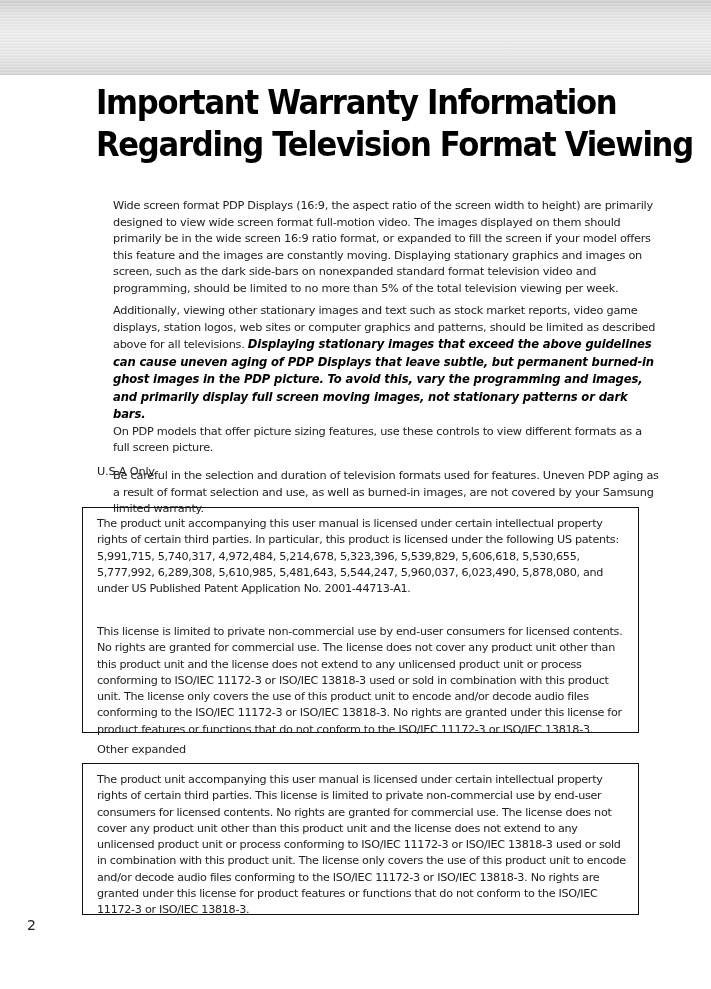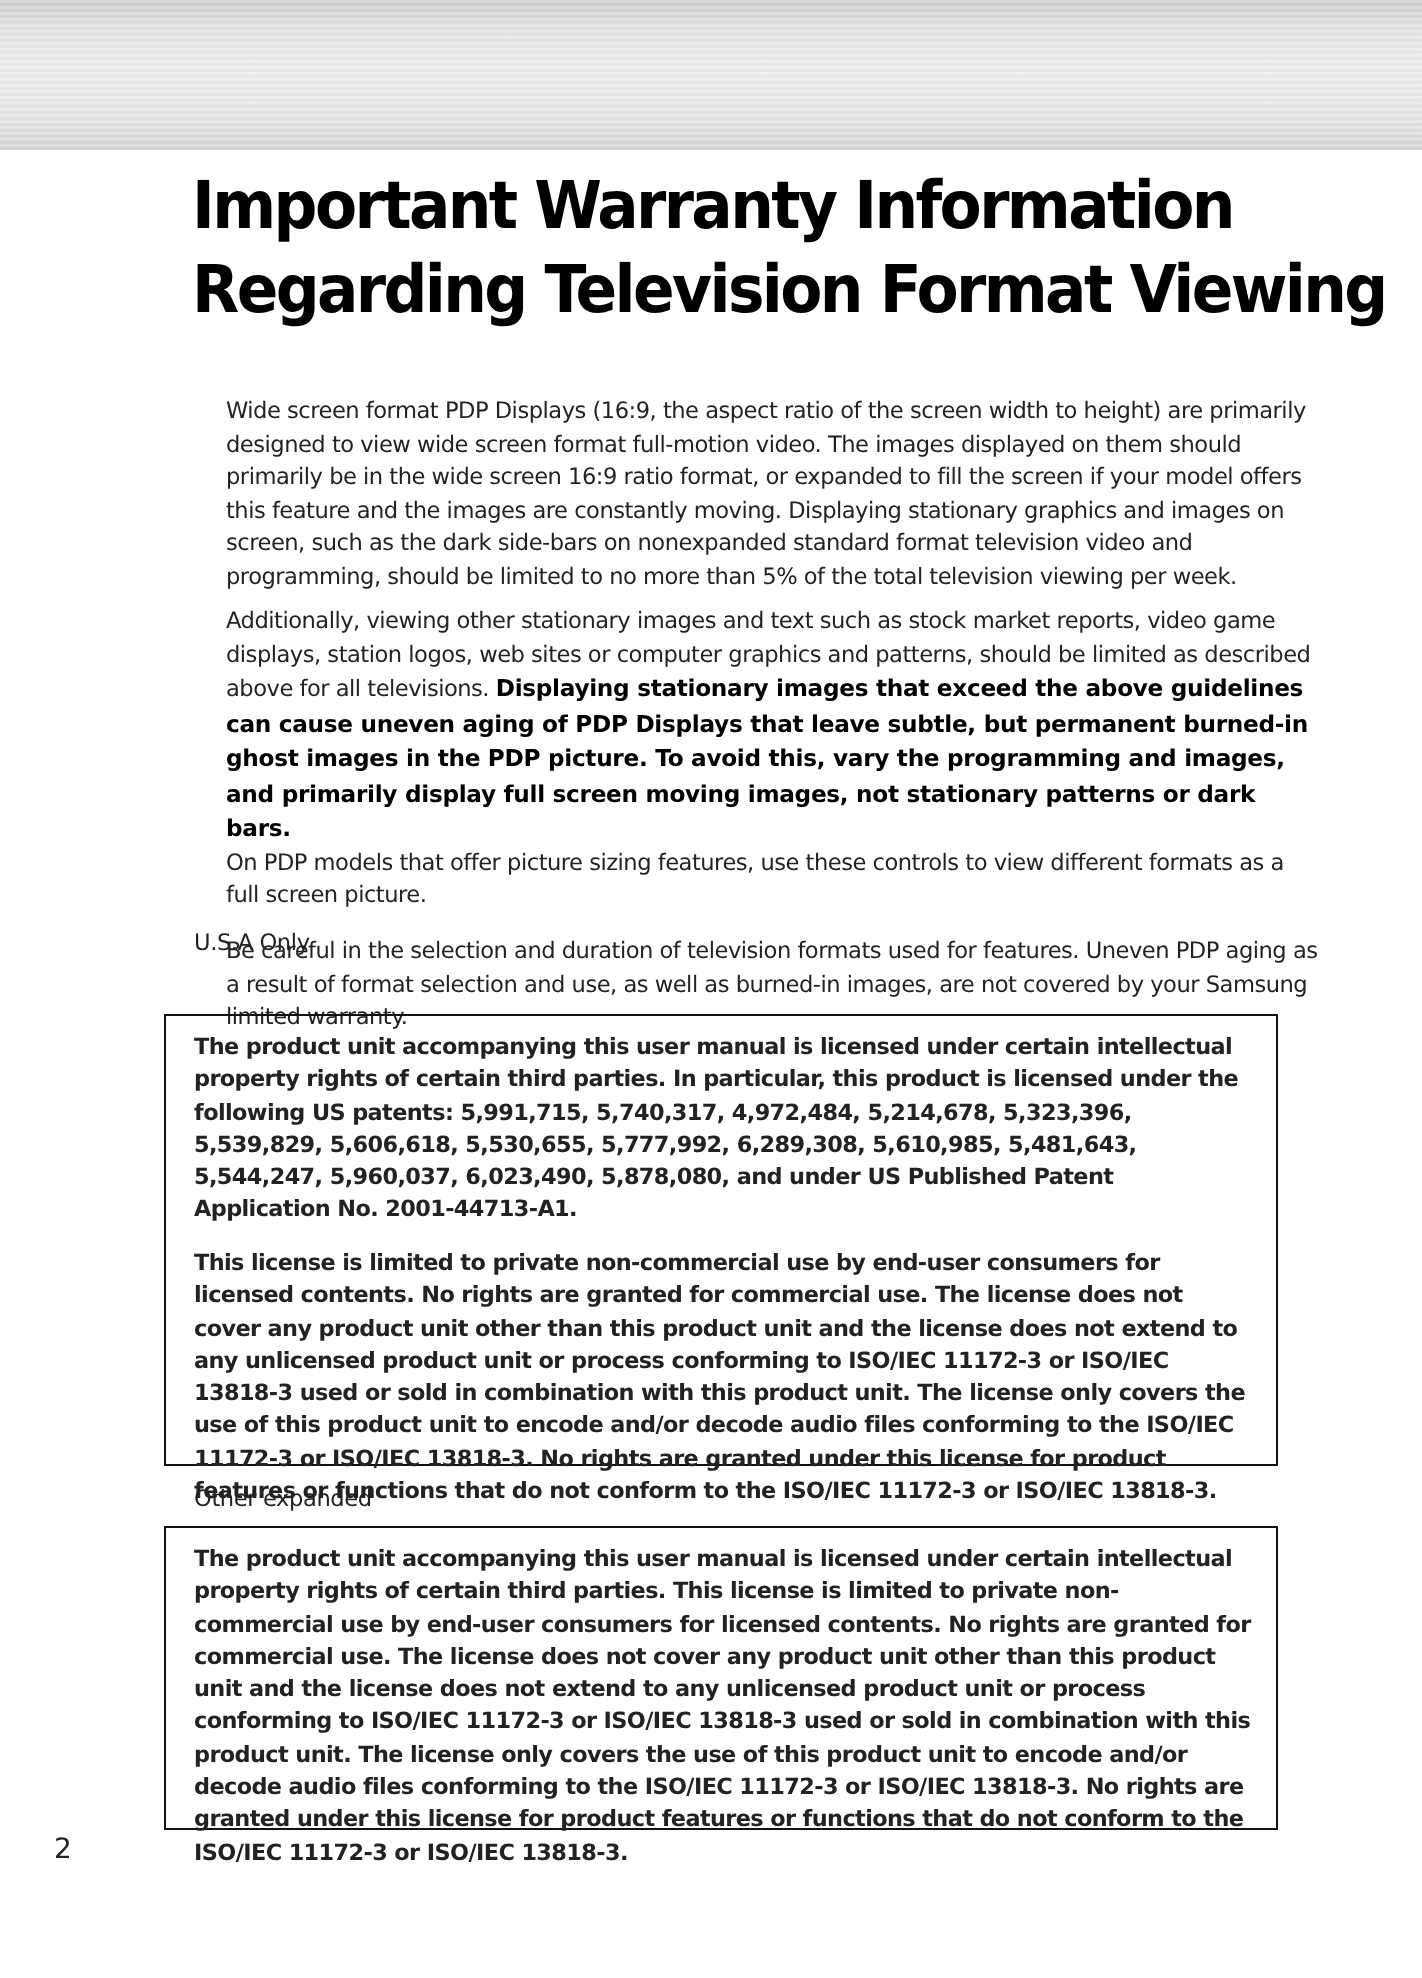--- a/index.html
+++ b/index.html
@@ -14,29 +14,29 @@
   }
   .title {
     position: absolute; left: 96px; top: 82px; width: 560px; margin: 0;
     font-family: "DejaVu Sans", sans-serif; font-weight: bold; font-size: 33px; line-height: 42px;
     letter-spacing: -1.4px; color: #000; transform: scaleX(0.93); transform-origin: left top;
   }
   .title span { display: block; white-space: nowrap; }
   .body-text { position: absolute; left: 97px; width: 548px; font-size: 11.3px; line-height: 16.5px; letter-spacing: -0.25px; margin: 16px; color: #222; }
   .p1 { top: 182px; }
   .p2 { top: 287px; }
-  .p2 b { font-weight: bold; color: #000; letter-spacing: -0.15px; font-size: 11.6px; }
+  .p2 b { font-weight: bold; font-style: italic; color: #000; letter-spacing: -0.15px; font-size: 11.6px; }
   .p3 { top: 452px; }
   .label { position: absolute; left: 97px; font-size: 11.3px; color: #222; letter-spacing: -0.2px; }
   .lbl1 { top: 465px; }
   .lbl2 { top: 743px; }
   .box { position: absolute; left: 82px; width: 557px; border: 1.5px solid #111; box-sizing: border-box; }
   .box1 { top: 507px; height: 226px; }
   .box2 { top: 763px; height: 152px; }
-  .box p { margin: 0; position: absolute; left: 14px; width: 530px; font-size: 11.2px; line-height: 16.3px; letter-spacing: -0.3px; color: #222; font-weight: bold; }
+  .box p { margin: 0; position: absolute; left: 14px; width: 530px; font-size: 11.2px; line-height: 16.3px; letter-spacing: -0.3px; color: #222; }
   .b1p1 { top: 8px; }
   .b1p2 { top: 116px; }
   .b2p1 { top: 8px; }
   .page-number { position: absolute; left: 27px; top: 917px; font-size: 14px; color: #222; }
 </style>
 </head>
 <body>
 
 <div class="header-band"></div>
 

